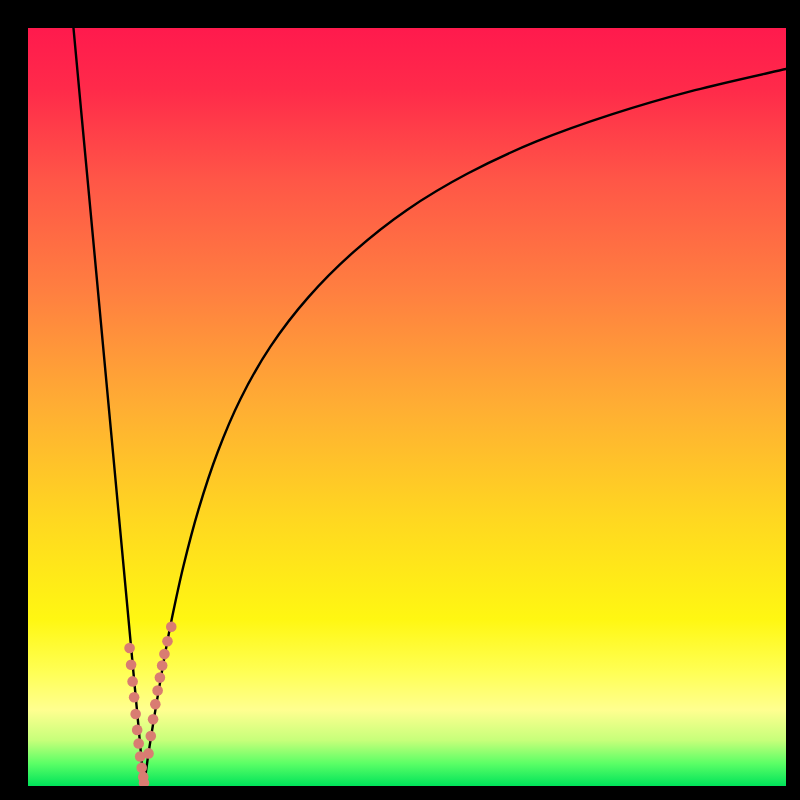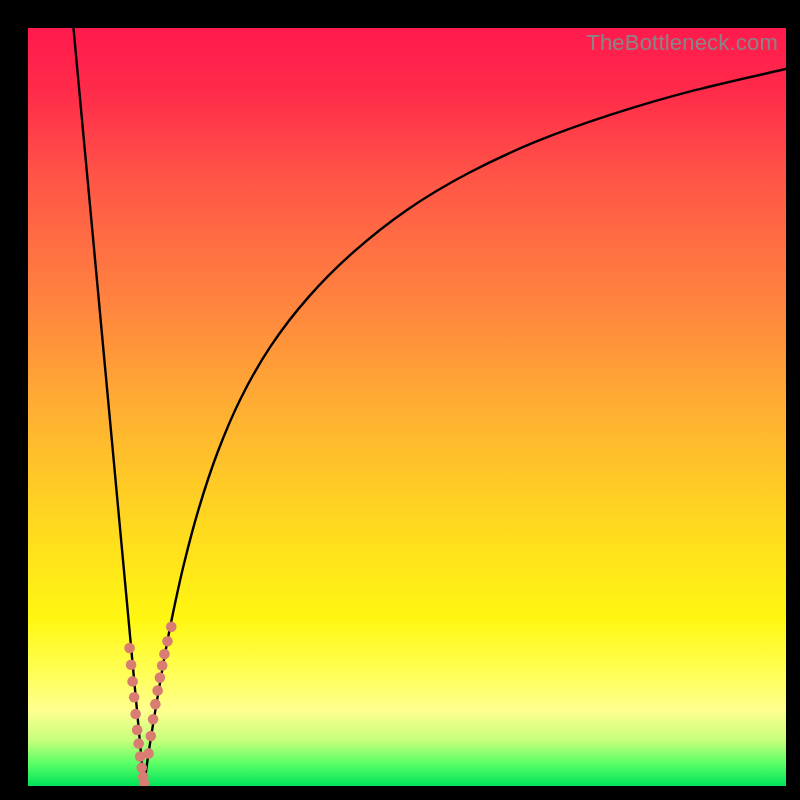--- a/index.html
+++ b/index.html
@@ -93,15 +93,14 @@
           <circle cx="125.07" cy="691.30" r="5.3" fill="#d97c72"></circle>
           <circle cx="127.34" cy="676.14" r="5.3" fill="#d97c72"></circle>
           <circle cx="129.62" cy="662.49" r="5.3" fill="#d97c72"></circle>
           <circle cx="131.89" cy="649.61" r="5.3" fill="#d97c72"></circle>
           <circle cx="134.17" cy="637.48" r="5.3" fill="#d97c72"></circle>
           <circle cx="136.44" cy="626.11" r="5.3" fill="#d97c72"></circle>
           <circle cx="139.47" cy="613.22" r="5.3" fill="#d97c72"></circle>
           <circle cx="143.26" cy="598.82" r="5.3" fill="#d97c72"></circle>
         </g>
     </svg>
-    <div class="watermark">TheBottleneck.com</div>
   </div>
 </div>
 
 </body></html>

